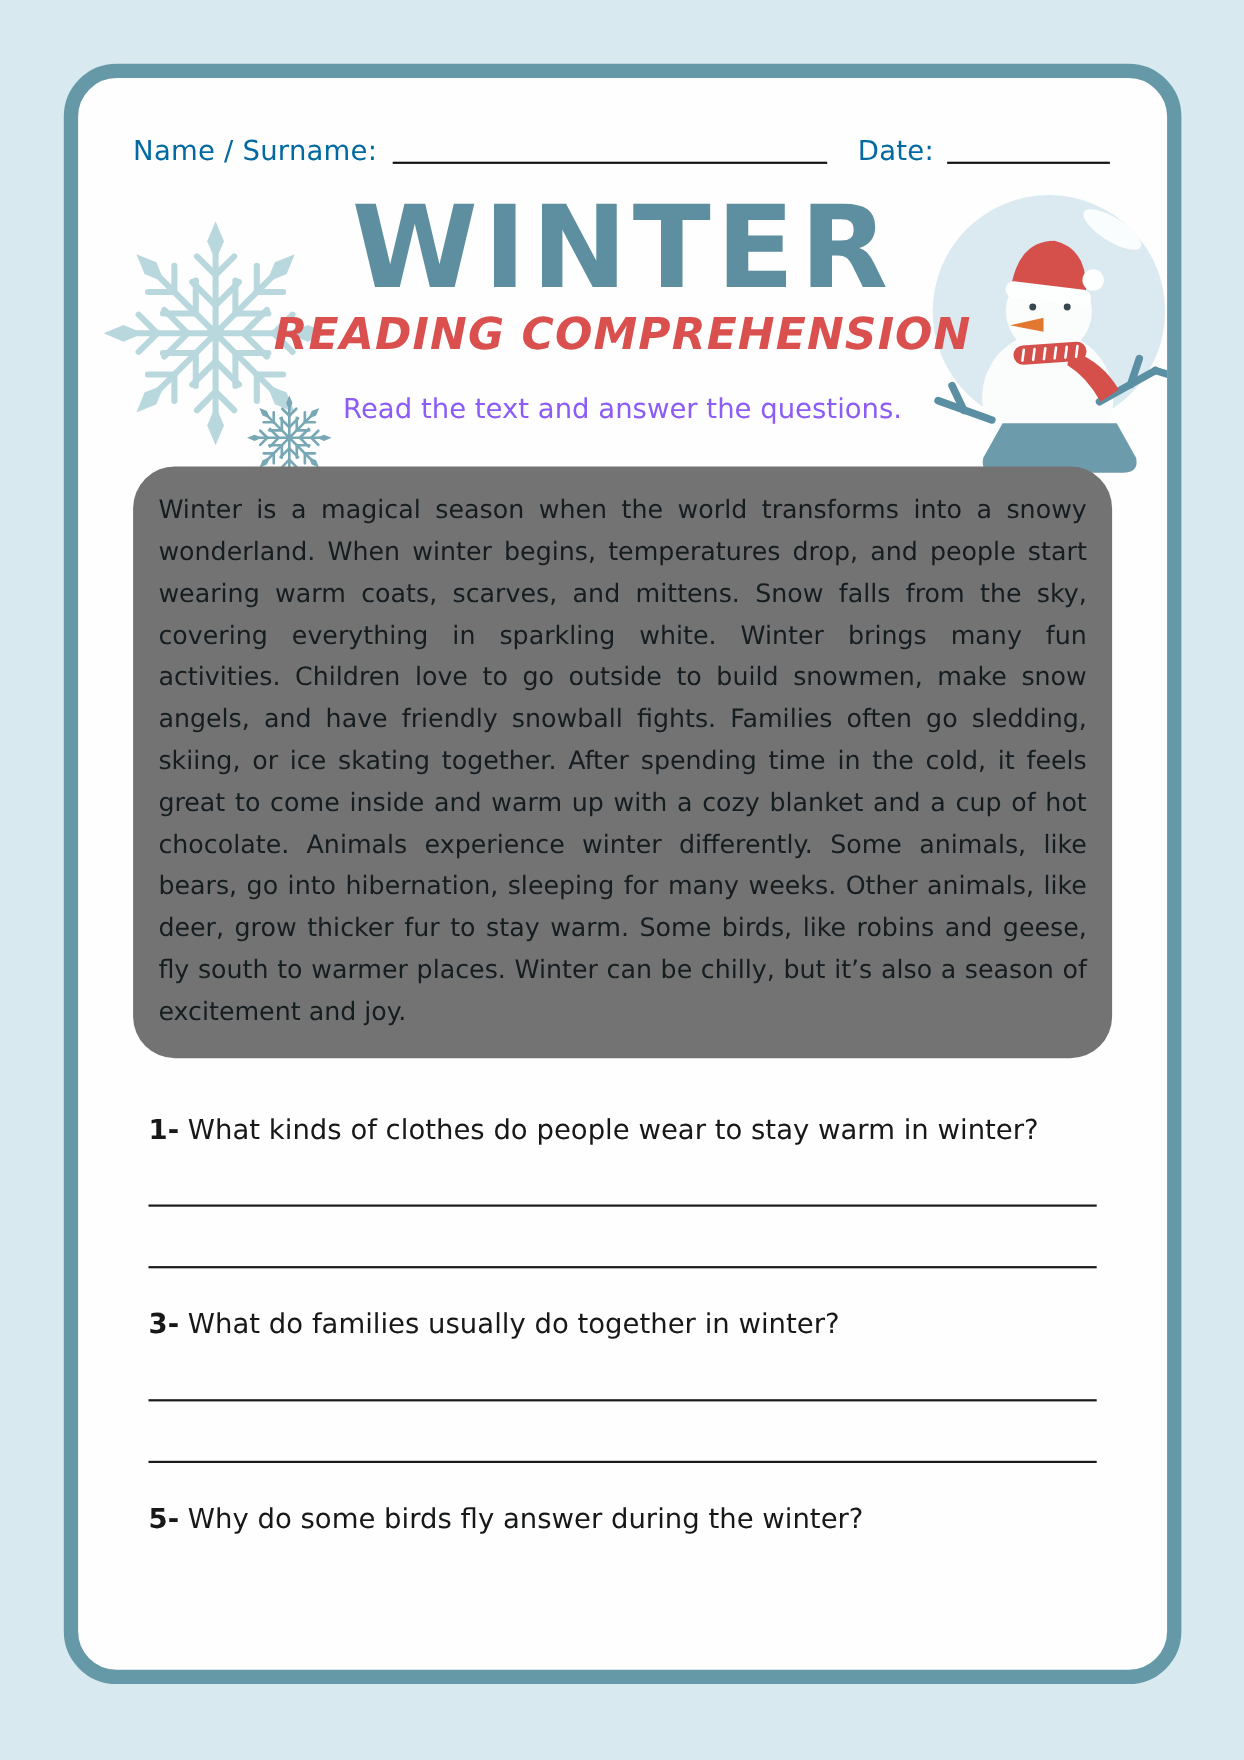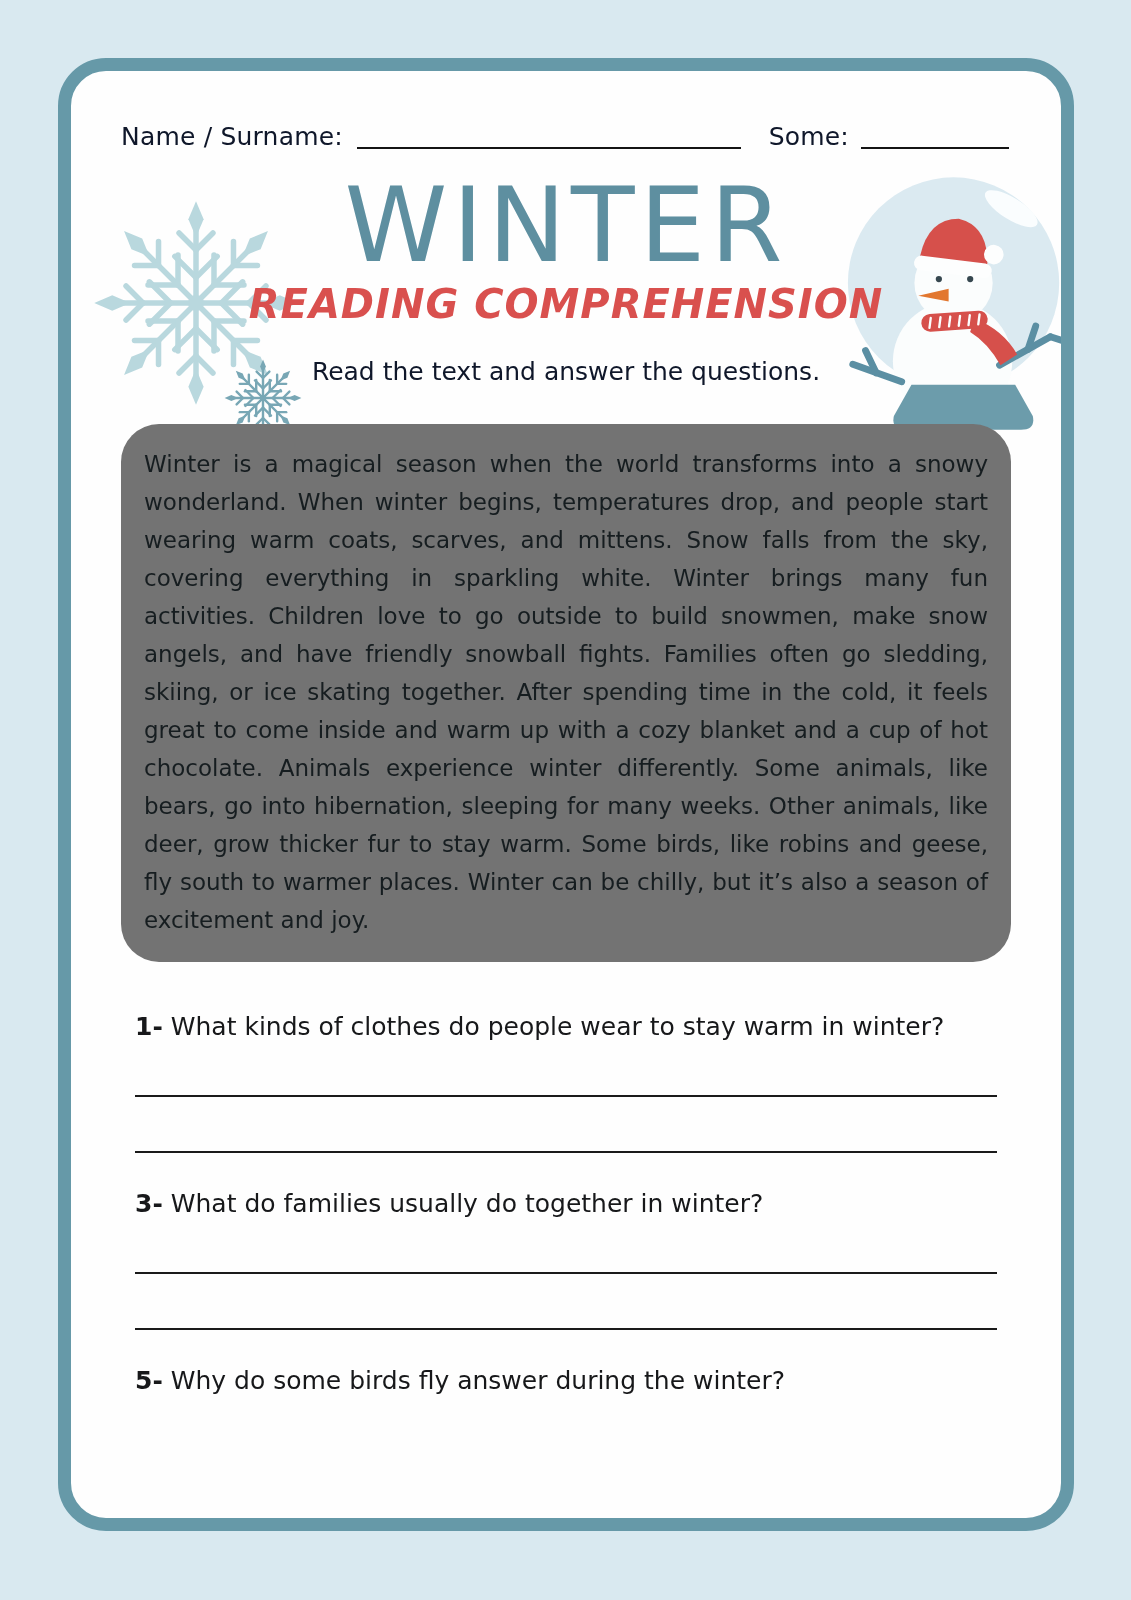--- a/index.html
+++ b/index.html
@@ -17,56 +17,56 @@
     border: 13px solid #6699a8;
     border-radius: 48px;
     padding: 42px 50px 0 50px;
     overflow: hidden;
   }
   
   .header-row {
     display: flex;
     align-items: flex-end;
     font-size: 25px;
-    color: #0f172a;
+    color: #0369a1;
     letter-spacing: 0.2px;
     margin-top: 6px;
   }
   .write-line {
     border-bottom: 2.5px solid #141414;
     height: 30px;
   }
   .name-line { flex: 1; margin: 0 28px 2px 14px; }
   .date-line { width: 148px; margin: 0 2px 2px 12px; }
 
   
   .title-block {
     text-align: center;
     margin-top: 22px;
     position: relative;
     z-index: 2;
   }
   .main-title {
     font-size: 104px;
-    font-weight: normal;
+    font-weight: bold;
     color: #5e8fa0;
     letter-spacing: 5px;
     line-height: 1.0;
   }
   .subtitle {
     font-size: 40px;
     font-weight: bold;
     color: #d9504e;
     letter-spacing: 1px;
     margin-top: 4px;
     font-style: italic;
   }
   .instruction {
     font-size: 25px;
-    color: #0f172a;
+    color: #8b5cf6;
     margin-top: 30px;
   }
   .snowflake-large {
     position: absolute;
     left: 19px; top: 94px;
     width: 212px; height: 276px;
     z-index: 1;
   }
   .snowflake-small {
     position: absolute;
@@ -109,21 +109,21 @@
   }
 </style>
 </head>
 <body>
 
 <div class="card">
 
   <div class="header-row">
     <span>Name / Surname:</span>
     <span class="write-line name-line"></span>
-    <span>Some:</span>
+    <span>Date:</span>
     <span class="write-line date-line"></span>
   </div>
 
   <svg class="snowflake-large" viewBox="-50 -50 100 100">
     <defs>
       <g id="arm-l" stroke="#b9d8de" stroke-width="2.6" stroke-linecap="round" fill="none">
         <line x1="0" y1="3" x2="0" y2="-38"></line>
         <path d="M0 -48 L3.6 -39.5 L0 -31 L-3.6 -39.5 Z" fill="#b9d8de" stroke="none"></path>
         <line x1="0" y1="-12" x2="10" y2="-22"></line>
         <line x1="0" y1="-12" x2="-10" y2="-22"></line>

